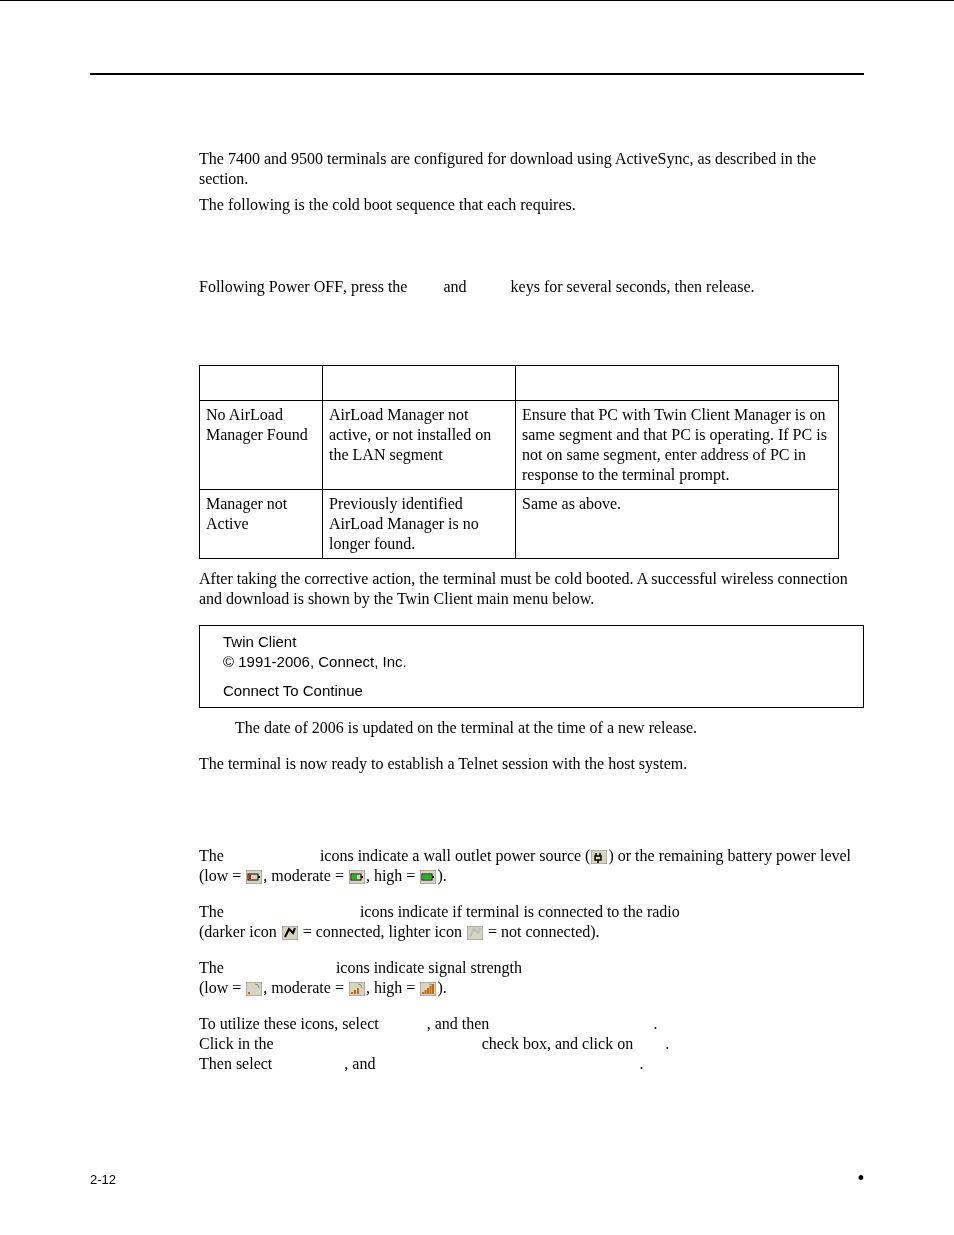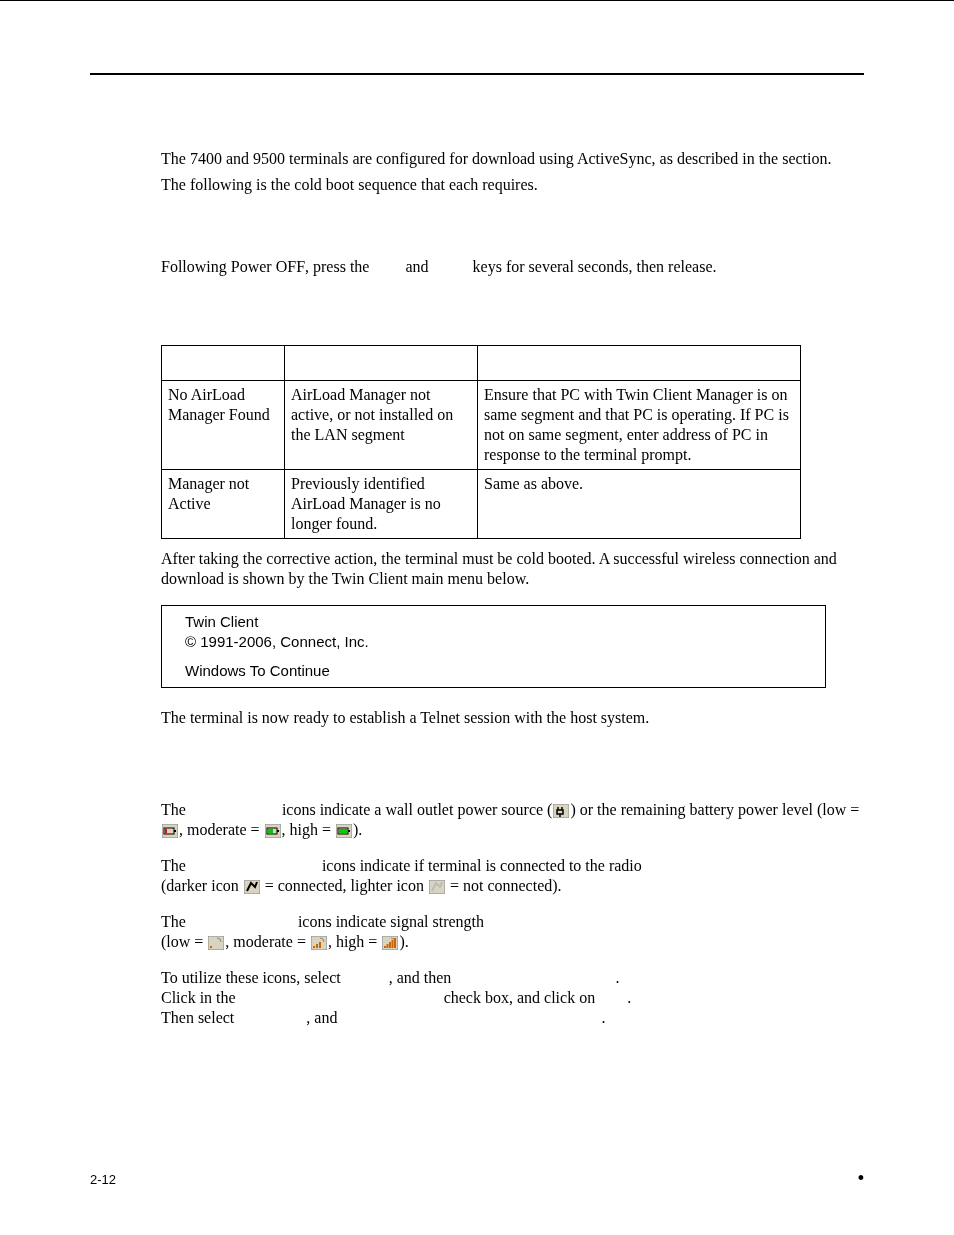--- a/index.html
+++ b/index.html
@@ -21,21 +21,21 @@
     margin-top: 0;
   }
   .rule-top {
     position: absolute;
     top: 72px;
     left: 90px;
     right: 90px;
     border-top: 2px solid #000;
   }
   .content {
-    margin-left: 71px;
+    margin-left: 109px;
     margin-top: 78px;
   }
   p { margin: 0 0 6px 0; }
   .gap-s { height: 10px; }
   .gap-m { height: 22px; }
   .gap-l { height: 34px; }
   .caps { font-variant: small-caps; }
   table.trouble {
     border-collapse: collapse;
     width: 640px;
@@ -132,25 +132,26 @@
     <div class="gap-s"></div>
 
     <p>After taking the corrective action, the terminal must be cold booted.  A successful wireless connection and download is shown by the Twin Client main menu below.</p>
 
     <div class="gap-s"></div>
 
     <div class="terminal-box">
       <div>Twin Client</div>
       <div>© 1991-2006, Connect, Inc.</div>
       <div style="height:8px"></div>
-      <div>Windows To Continue</div>
+      <div>Connect To Continue</div>
     </div>
 
     <div class="gap-s"></div>
 
+    <p class="note">The date of 2006 is updated on the terminal at the time of a new release.</p>
 
     <div class="gap-s"></div>
 
     <p>The terminal is now ready to establish a Telnet session with the host system.</p>
 
     <div class="gap-l"></div>
     <div class="gap-m"></div>
 
 
     <div class="gap-s"></div>

